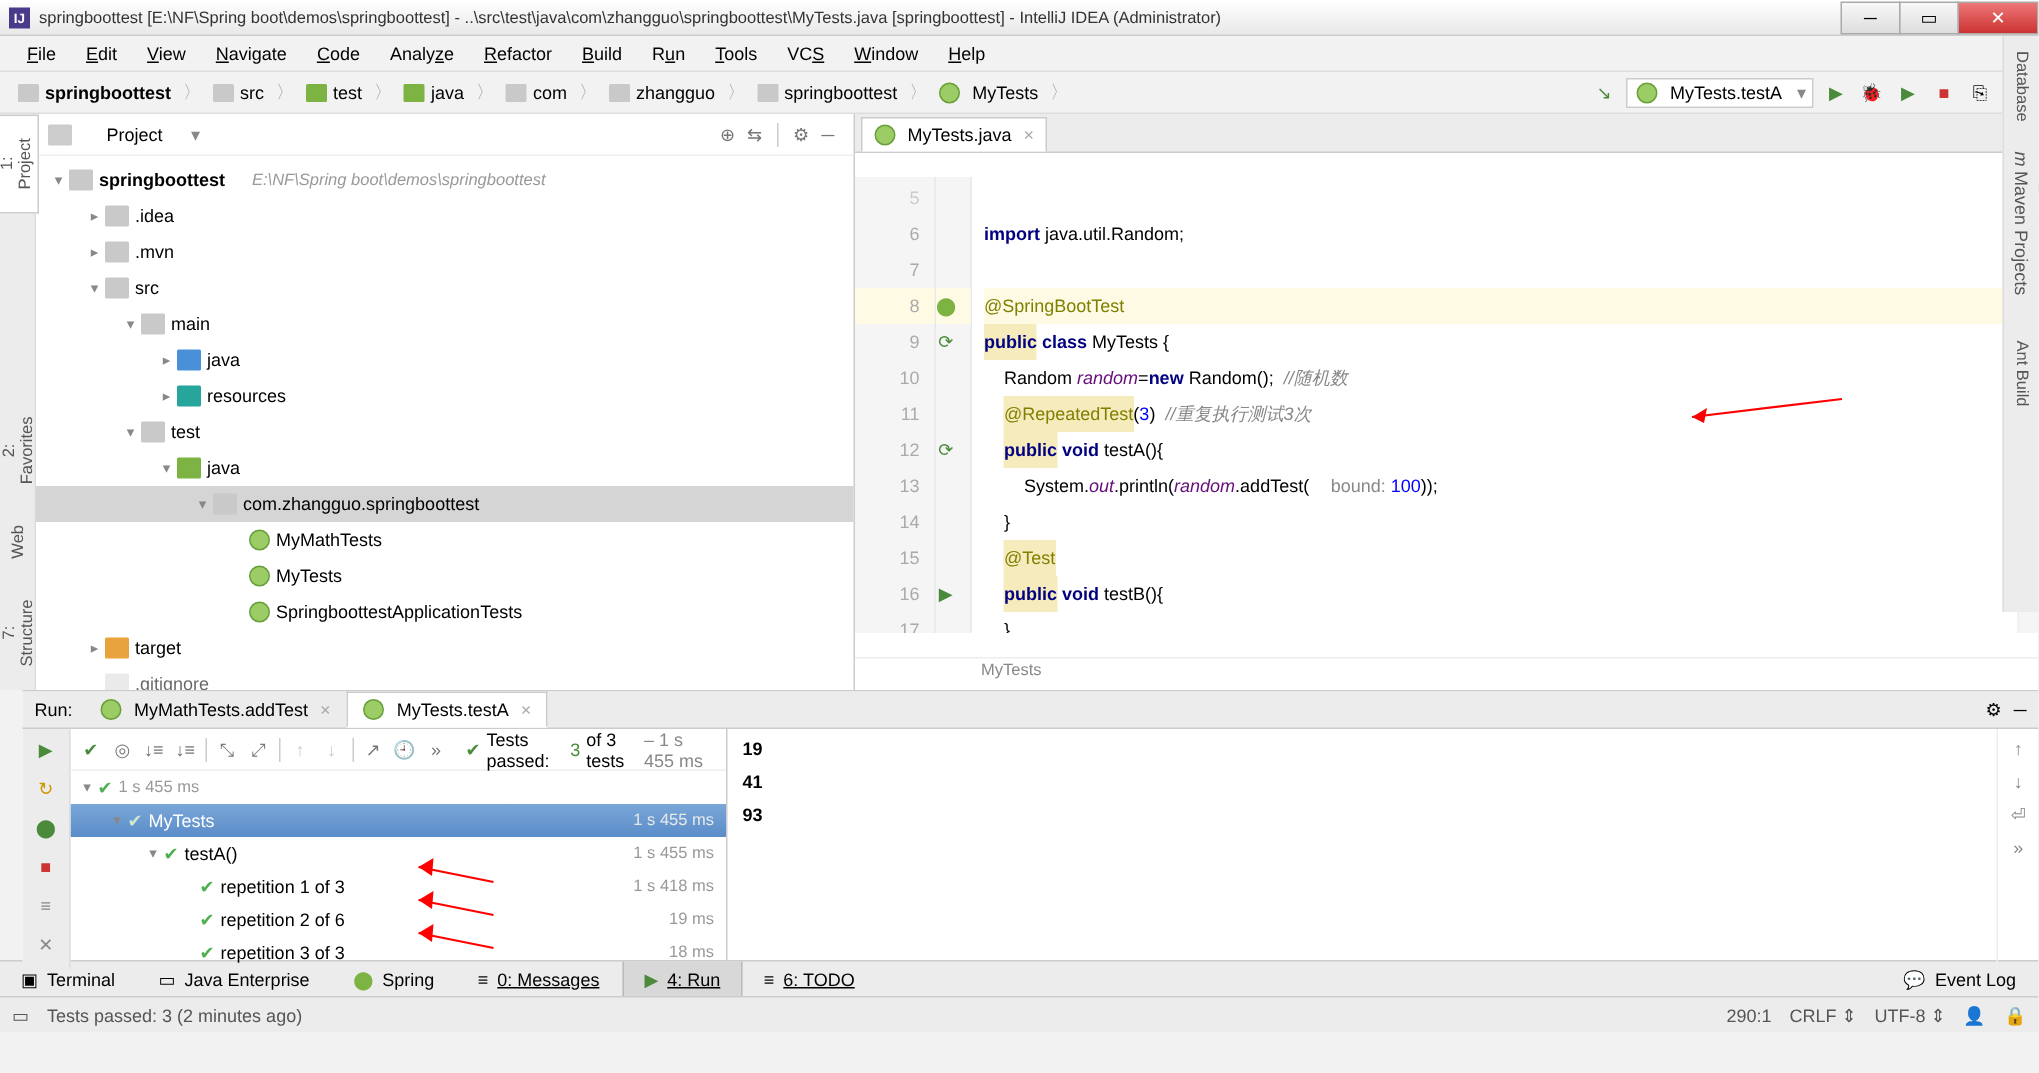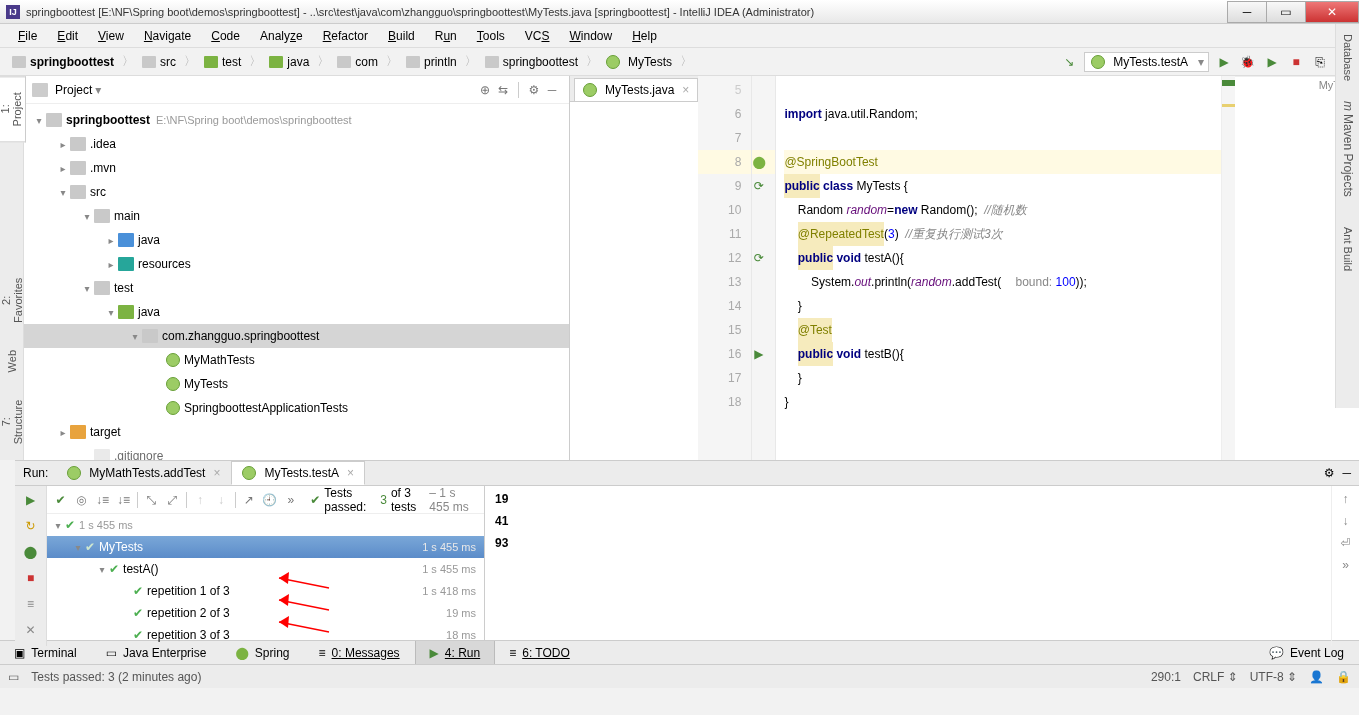--- a/index.html
+++ b/index.html
@@ -33,38 +33,38 @@
 .main { display:flex; height:384px; }
 
 
 .lstrip { width:24px; background:#ececec; border-right:1px solid #ddd; display:flex; flex-direction:column; align-items:center; }
 .lstrip-tab { writing-mode:vertical-rl; transform:rotate(180deg); padding:10px 2px; font-size:11px; color:#555; border:1px solid transparent; text-align:center; }
 .lstrip-tab.active { background:#fff; border:1px solid #ccc; border-right:none; }
 
 
 .project-panel { width:546px; background:#fff; border-right:1px solid #ccc; display:flex; flex-direction:column; }
 .panel-hdr { height:28px; display:flex; align-items:center; padding:0 8px; border-bottom:1px solid #eee; }
-.panel-hdr .title { display:flex; align-items:flex-start; gap:3px; }
+.panel-hdr .title { display:flex; align-items:flex-start; gap:19px; }
 .panel-hdr .spacer { flex:1; }
 .panel-hdr .hic { width:18px; height:18px; display:flex; align-items:center; justify-content:center; color:#777; }
 .tree { flex:1; overflow:auto; padding:4px 0; }
 .tree-row { display:flex; align-items:center; height:24px; padding-left:8px; }
 .tree-row.sel { background:#d5d5d5; }
 .exp { width:14px; text-align:center; color:#888; font-size:10px; }
 .fic { width:16px; height:14px; margin-right:4px; background:#c9c9c9; border-radius:1px; }
 .fic.blue { background:#4a90d9; }
 .fic.orange { background:#e8a33d; }
 .fic.green { background:#7cb342; }
 .fic.teal { background:#26a69a; }
 .fic.circle { border-radius:50%; background:#9ccc65; width:14px; height:14px; border:1px solid #689f38; }
 .tree-row .txt { white-space:nowrap; }
-.tree-row .meta { color:#999; margin-left:6px; font-size:11px; }
-
-
-.editor-wrap { flex:1; background:#fff; display:flex; flex-direction:row; position:relative; }
+.tree-row .meta { color:#999; margin-left:18px; font-size:11px;font-style:italic; }
+
+
+.editor-wrap { flex:1; background:#fff; display:flex; flex-direction:column; position:relative;gap:16px; }
 .tabbar { height:26px; background:#ececec; border-bottom:1px solid #ccc; display:flex; align-items:flex-end; }
 .tab { background:#fff; border:1px solid #ccc; border-bottom:none; padding:4px 8px; display:flex; align-items:center; gap:4px; margin-left:4px; }
 .tab .x { color:#aaa; margin-left:4px; }
 .editor-body { flex:1; display:flex; overflow:hidden; position:relative; }
 .gutter { width:54px; background:#f5f5f5; border-right:1px solid #e8e8e8; text-align:right; color:#aaa; font-family:Consolas,monospace; font-size:13px; padding-top:2px; }
 .gutter .ln { height:24px; line-height:24px; padding-right:10px; position:relative; }
 .gutter-ic { width:24px; border-right:1px solid #e8e8e8; }
 .gutter-ic .ln { text-align:center; }
 .code { flex:1; font-family:Consolas,monospace; font-size:13px; padding-top:2px; padding-left:8px; position:relative; }
 .code .cl { height:24px; line-height:24px; white-space:pre; }
@@ -169,21 +169,21 @@
       <span>java</span>
     </div>
     <span class="chev">〉</span>
   <div class="crumb">
       <span class="folder-ic"></span>
       <span>com</span>
     </div>
     <span class="chev">〉</span>
   <div class="crumb">
       <span class="folder-ic"></span>
-      <span>println</span>
+      <span>zhangguo</span>
     </div>
     <span class="chev">〉</span>
   <div class="crumb">
       <span class="folder-ic"></span>
       <span>springboottest</span>
     </div>
     <span class="chev">〉</span>
   <div class="crumb">
       <span class="fic circle"></span>
       <span>MyTests</span>
@@ -288,21 +288,21 @@
         </div>
       <div class="tree-row" style="padding-left:142px">
           <span class="fic circle"></span>
           <span class="txt">SpringboottestApplicationTests</span>
         </div>
       <div class="tree-row" style="padding-left:32px">
           <span class="exp">▸</span>
           <span class="fic orange"></span>
           <span class="txt">target</span>
         </div>
-      <div class="tree-row" style="padding-left:70px;opacity:.6">
+      <div class="tree-row" style="padding-left:46px;opacity:.6">
           <span class="fic" style="background:#ddd"></span>
           <span class="txt">.gitignore</span>
         </div>
     </div>
   </div>
 
   <div class="editor-wrap">
     <div class="tabbar">
       <div class="tab">
         <span class="fic circle"></span>
@@ -446,21 +446,21 @@
             <span class="txt">testA()</span>
             <span class="time">1 s 455 ms</span>
           </div>
         <div class="rt-row" style="padding-left:86px">
             <span class="ok">✔</span>
             <span class="txt">repetition 1 of 3</span>
             <span class="time">1 s 418 ms</span>
           </div>
         <div class="rt-row" style="padding-left:86px">
             <span class="ok">✔</span>
-            <span class="txt">repetition 2 of 3</span>
+            <span class="txt">repetition 2 of 6</span>
             <span class="time">19 ms</span>
           </div>
         <div class="rt-row" style="padding-left:86px">
             <span class="ok">✔</span>
             <span class="txt">repetition 3 of 3</span>
             <span class="time">18 ms</span>
           </div>
         <svg class="arrow" style="left:232px;top:56px" width="50" height="20">
             <line x1="50" y1="18" x2="0" y2="8" stroke="red" stroke-width="1.5"></line>
             <polygon points="0,8 10,2 9,14" fill="red"></polygon>

